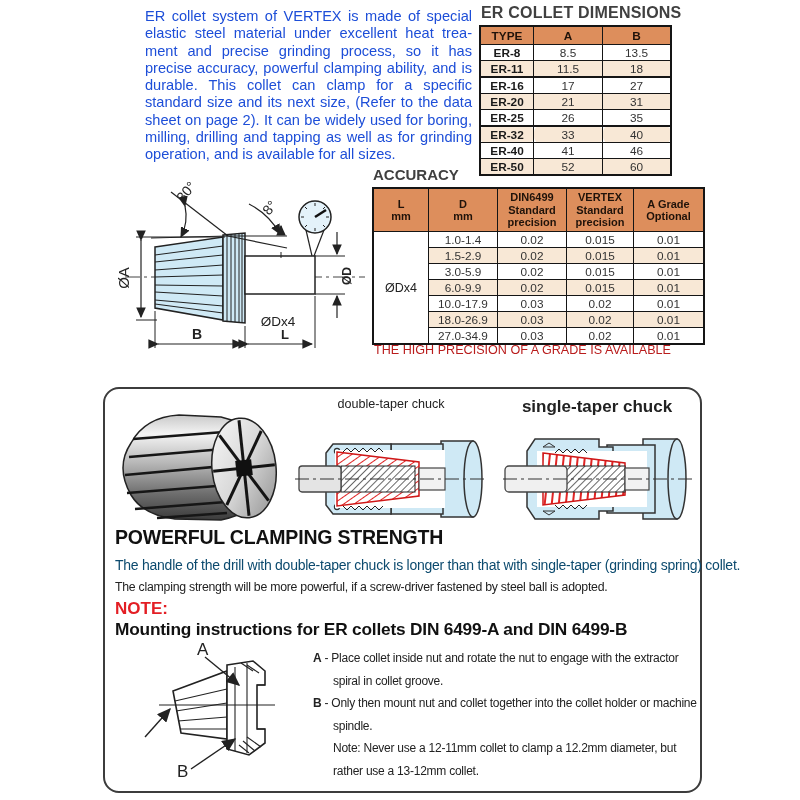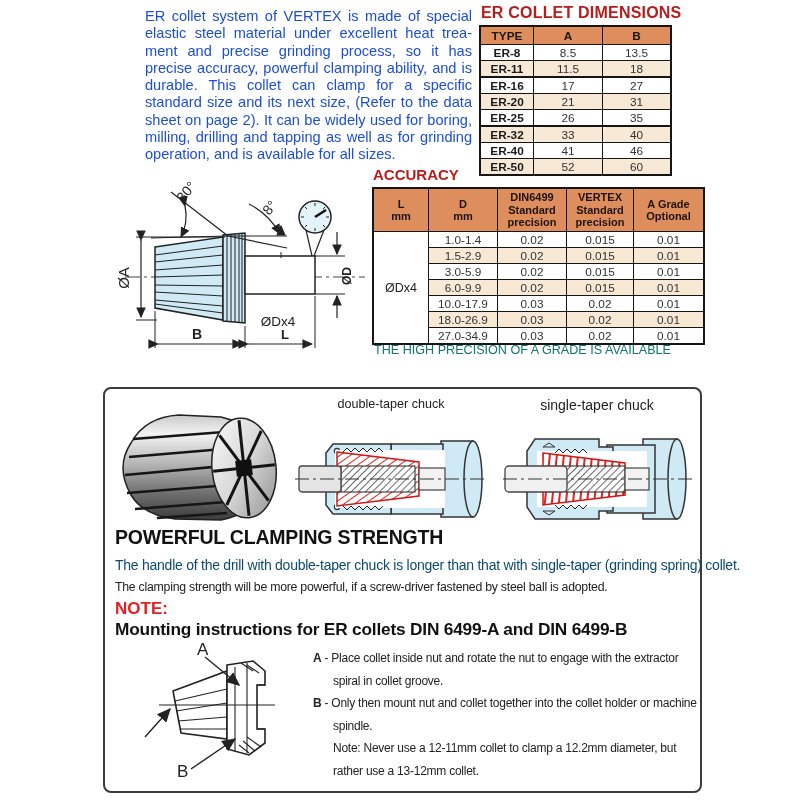--- a/index.html
+++ b/index.html
@@ -5,21 +5,21 @@
   html,body{margin:0;padding:0;background:#fff;}
   .page{position:relative;width:800px;height:800px;background:#fff;overflow:hidden;
         font-family:"Liberation Sans",sans-serif;color:#1c1c1c;}
 
   
   .intro{position:absolute;left:145px;top:8px;width:327px;font-size:14.6px;line-height:17.3px;
          text-align:justify;color:#1d4ed8;}
 
   
   table{border-collapse:collapse;}
-  .tbl-title{font-weight:bold;color:#b91c1c;}
+  .tbl-title{font-weight:bold;color:#404040;}
   .dim-section{position:absolute;left:479px;top:4px;}
   .dim-title{font-size:16px;margin:0 0 3px 2px;letter-spacing:.2px;}
   .dim-table{border:2px solid #151515;}
   .dim-table th,.dim-table td{border:1px solid #151515;text-align:center;vertical-align:middle;
         font-size:11.8px;padding:0;}
   .dim-table th{background:var(--table-header-bg,#dd8e5c);height:17px;font-weight:bold;color:#20130a;}
   .dim-table td{height:15px;color:#333;}
   .dim-table td:first-child{font-weight:bold;color:#1a1a1a;}
   .dim-table .c0{width:52px;} .dim-table .c1{width:68px;} .dim-table .c2{width:67px;}
   .dim-table tr.alt td{background:var(--table-row-alt-bg,#f8e8d6);}
@@ -29,30 +29,30 @@
   .acc-title{font-size:15px;margin:0 0 4px 1px;}
   .acc-table{border:2px solid #151515;}
   .acc-table th,.acc-table td{border:1px solid #151515;text-align:center;vertical-align:middle;padding:0;}
   .acc-table th{background:var(--table-header-bg,#dd8e5c);height:42px;font-size:11px;line-height:12.5px;
         font-weight:bold;color:#20130a;white-space:pre-line;}
   .acc-table td{height:15px;font-size:11.8px;color:#333;}
   .acc-table td.span-cell{font-size:12.5px;color:#222;background:#fff;}
   .acc-table .c0{width:54px;} .acc-table .c1{width:68px;} .acc-table .c2{width:68px;}
   .acc-table .c3{width:66px;} .acc-table .c4{width:69px;}
   .acc-table tr.alt td{background:var(--table-row-alt-bg,#f8e8d6);}
-  .acc-footnote{position:absolute;left:374px;top:343px;font-size:12.6px;color:#0f766e;white-space:nowrap;}
+  .acc-footnote{position:absolute;left:374px;top:343px;font-size:12.6px;color:#b91c1c;white-space:nowrap;}
 
   
   .tech-draw{position:absolute;left:33px;top:170px;}
 
   
   .clamp-box{position:absolute;left:103px;top:387px;width:595px;height:402px;
-        border:2px solid #3c3c3c;border-radius:8px;}
+        border:2px solid #3c3c3c;border-radius:16px;}
   .dt-label{position:absolute;left:180px;top:8px;width:212px;text-align:center;font-size:12.6px;color:#222;}
-  .st-label{position:absolute;left:392px;top:8px;width:200px;text-align:center;font-size:14px;color:#222;}
+  .st-label{position:absolute;left:392px;top:8px;width:200px;text-align:center;font-size:17px;color:#222;font-weight:bold;}
   .collet-photo{position:absolute;left:12px;top:16px;}
   .dt-diagram{position:absolute;left:190px;top:24px;}
   .st-diagram{position:absolute;left:398px;top:24px;}
   .clamp-heading{position:absolute;left:10px;top:137px;font-size:19.5px;font-weight:bold;color:#111;
         letter-spacing:-0.2px;white-space:nowrap;}
   .clamp-line1{position:absolute;left:10px;top:168px;font-size:14px;letter-spacing:-0.25px;
         color:#0c4a6e;white-space:nowrap;}
   .clamp-line2{position:absolute;left:10px;top:191px;font-size:12.3px;letter-spacing:-0.25px;
         color:#222;white-space:nowrap;}
   .note-label{position:absolute;left:10px;top:210px;font-size:17px;font-weight:bold;

